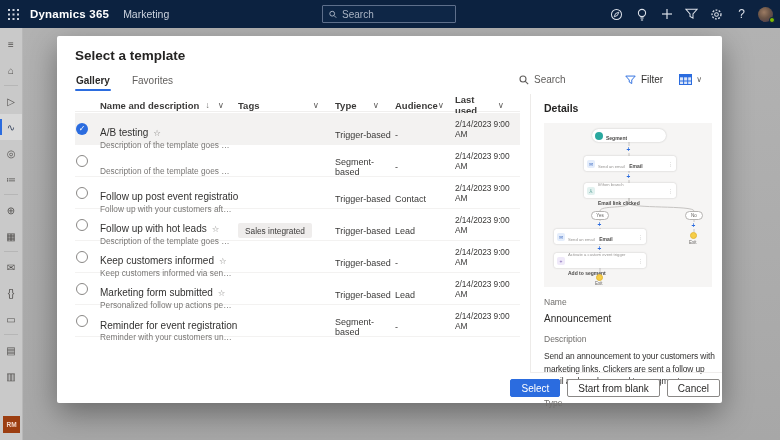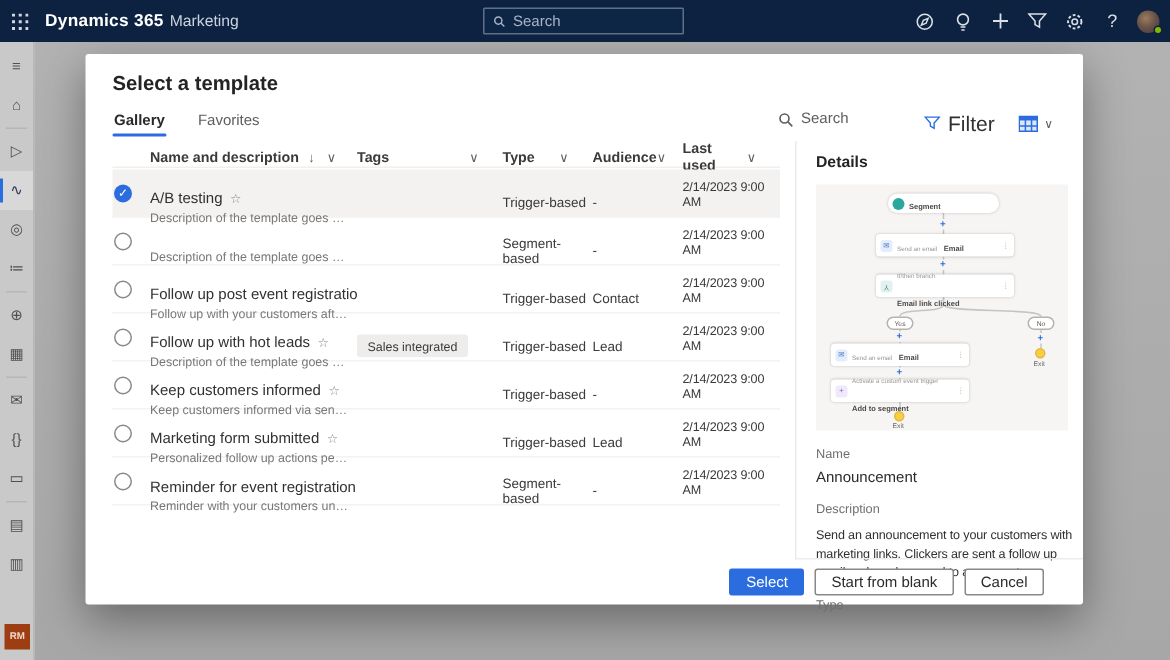--- a/index.html
+++ b/index.html
@@ -4,21 +4,21 @@
 <style>
   * { margin:0; padding:0; box-sizing:border-box; font-family:"Liberation Sans",sans-serif; }
   html,body { width:780px; height:440px; overflow:hidden; }
   body { position:relative; background:#acacac; }
 
   
   .topbar { position:absolute; top:0; left:0; width:780px; height:28px; background:#0c2240;
             display:flex; align-items:center; z-index:50; }
   .waffle { width:26px; height:28px; display:flex; align-items:center; justify-content:center; cursor:pointer; }
   .brand { color:#fff; font-size:11.5px; font-weight:700; margin-left:4px; letter-spacing:.2px; }
-  .appname { color:#ccd3de; font-size:10.5px; margin-left:4px; }
+  .appname { color:#ccd3de; font-size:10.5px; margin-left:14px; }
   .nav-search { position:absolute; left:322px; top:5px; width:134px; height:18px; border:1px solid #5e6f8b;
                 background:#0e2646; display:flex; align-items:center; padding:0 6px; gap:5px; border-radius:1px; }
   .nav-search input { background:transparent; border:none; outline:none; color:#c6cedb; font-size:10px; width:100%; }
   .nav-search input::placeholder { color:#aab4c4; }
   .nav-icons { position:absolute; right:4px; top:0; height:28px; display:flex; align-items:center; }
   .nav-icon { width:25px; height:28px; display:flex; align-items:center; justify-content:center; cursor:pointer; color:#dbe0e8; }
   .nav-help { color:#dbe0e8; font-size:12px; font-weight:400; }
   .avatar-wrap { position:relative; width:22px; height:28px; display:flex; align-items:center; justify-content:center; cursor:pointer; }
   .avatar { width:15px; height:15px; border-radius:50%;
             background:radial-gradient(circle at 40% 35%, #9c7b63 0%, #6b5547 45%, #41344d 100%); }
@@ -45,21 +45,21 @@
 
   .tabs { position:absolute; left:18px; top:36px; display:flex; gap:20px; }
   .tab { font-size:10px; color:#605e5c; padding:3px 1px 5px; cursor:pointer; position:relative; }
   .tab.active { color:#2b2a29; font-weight:700; }
   .tab.active::after { content:""; position:absolute; left:0; right:0; bottom:0; height:2px; background:#2b6cdf; border-radius:1px; }
 
   .dlg-search { position:absolute; left:462px; top:38px; display:flex; align-items:center; gap:5px; width:110px; }
   .dlg-search input { border:none; outline:none; font-size:10px; color:#323130; width:86px; }
   .dlg-search input::placeholder { color:#605e5c; }
   .dlg-actions { position:absolute; right:20px; top:38px; display:flex; align-items:center; gap:16px; }
-  .filter-btn { display:flex; align-items:center; gap:5px; font-size:14px; color:#323130; cursor:pointer; }
+  .filter-btn { display:flex; align-items:center; gap:5px; font-size:10px; color:#323130; cursor:pointer; }
   .view-btn { display:flex; align-items:center; gap:4px; cursor:pointer; }
   .chev { color:#605e5c; font-size:8px; }
 
   
   .list-head { position:absolute; left:18px; top:58px; width:445px; height:18px;
                display:grid; grid-template-columns:25px 138px 97px 60px 60px 1fr; align-items:center;
                border-bottom:1px solid #f0efee; }
   .hcell { font-size:9.5px; font-weight:700; color:#3b3a39; display:flex; align-items:center; }
   .hcell .hicons { margin-left:auto; padding-right:14px; display:flex; gap:8px; color:#605e5c; font-weight:400; font-size:8.5px; }
   .hcell .hchev { margin-left:auto; padding-right:16px; color:#605e5c; font-weight:400; font-size:8.5px; }
@@ -98,21 +98,21 @@
   .plusmark { position:absolute; width:7px; height:7px; color:#2b6cdf; font-size:6.5px; font-weight:700;
               display:flex; align-items:center; justify-content:center; background:#f6f5f4; }
   .exit-dot { position:absolute; width:7px; height:7px; border-radius:50%; background:#f7ce46; border:1px solid #e3b83a; }
   .exit-lbl { position:absolute; font-size:4.5px; color:#6a6866; }
 
   .d-label { font-size:8.5px; color:#716f6d; margin-top:10px; }
   .d-name { font-size:10px; color:#2b2a29; margin-top:6px; }
   .d-desc { font-size:8.4px; color:#323130; line-height:1.5; margin-top:6px; letter-spacing:-.1px; width:172px; }
 
   .footer-line { position:absolute; left:473px; right:0; bottom:30px; height:1px; background:#efedec; }
-  .dlg-footer { position:absolute; right:26px; bottom:6px; display:flex; gap:7px; }
+  .dlg-footer { position:absolute; right:2px; bottom:6px; display:flex; gap:7px; }
   .btn { height:18px; padding:0 10px; font-size:10px; border-radius:2px; cursor:pointer;
          display:flex; align-items:center; justify-content:center; }
   .btn.primary { background:#2b6cdf; color:#fff; border:1px solid #2b6cdf; font-weight:400; }
   .btn.secondary { background:#fff; color:#2b2a29; border:1px solid #8a8886; }
 </style>
 </head>
 <body>
 
 <div class="topbar">
   <div class="waffle">

